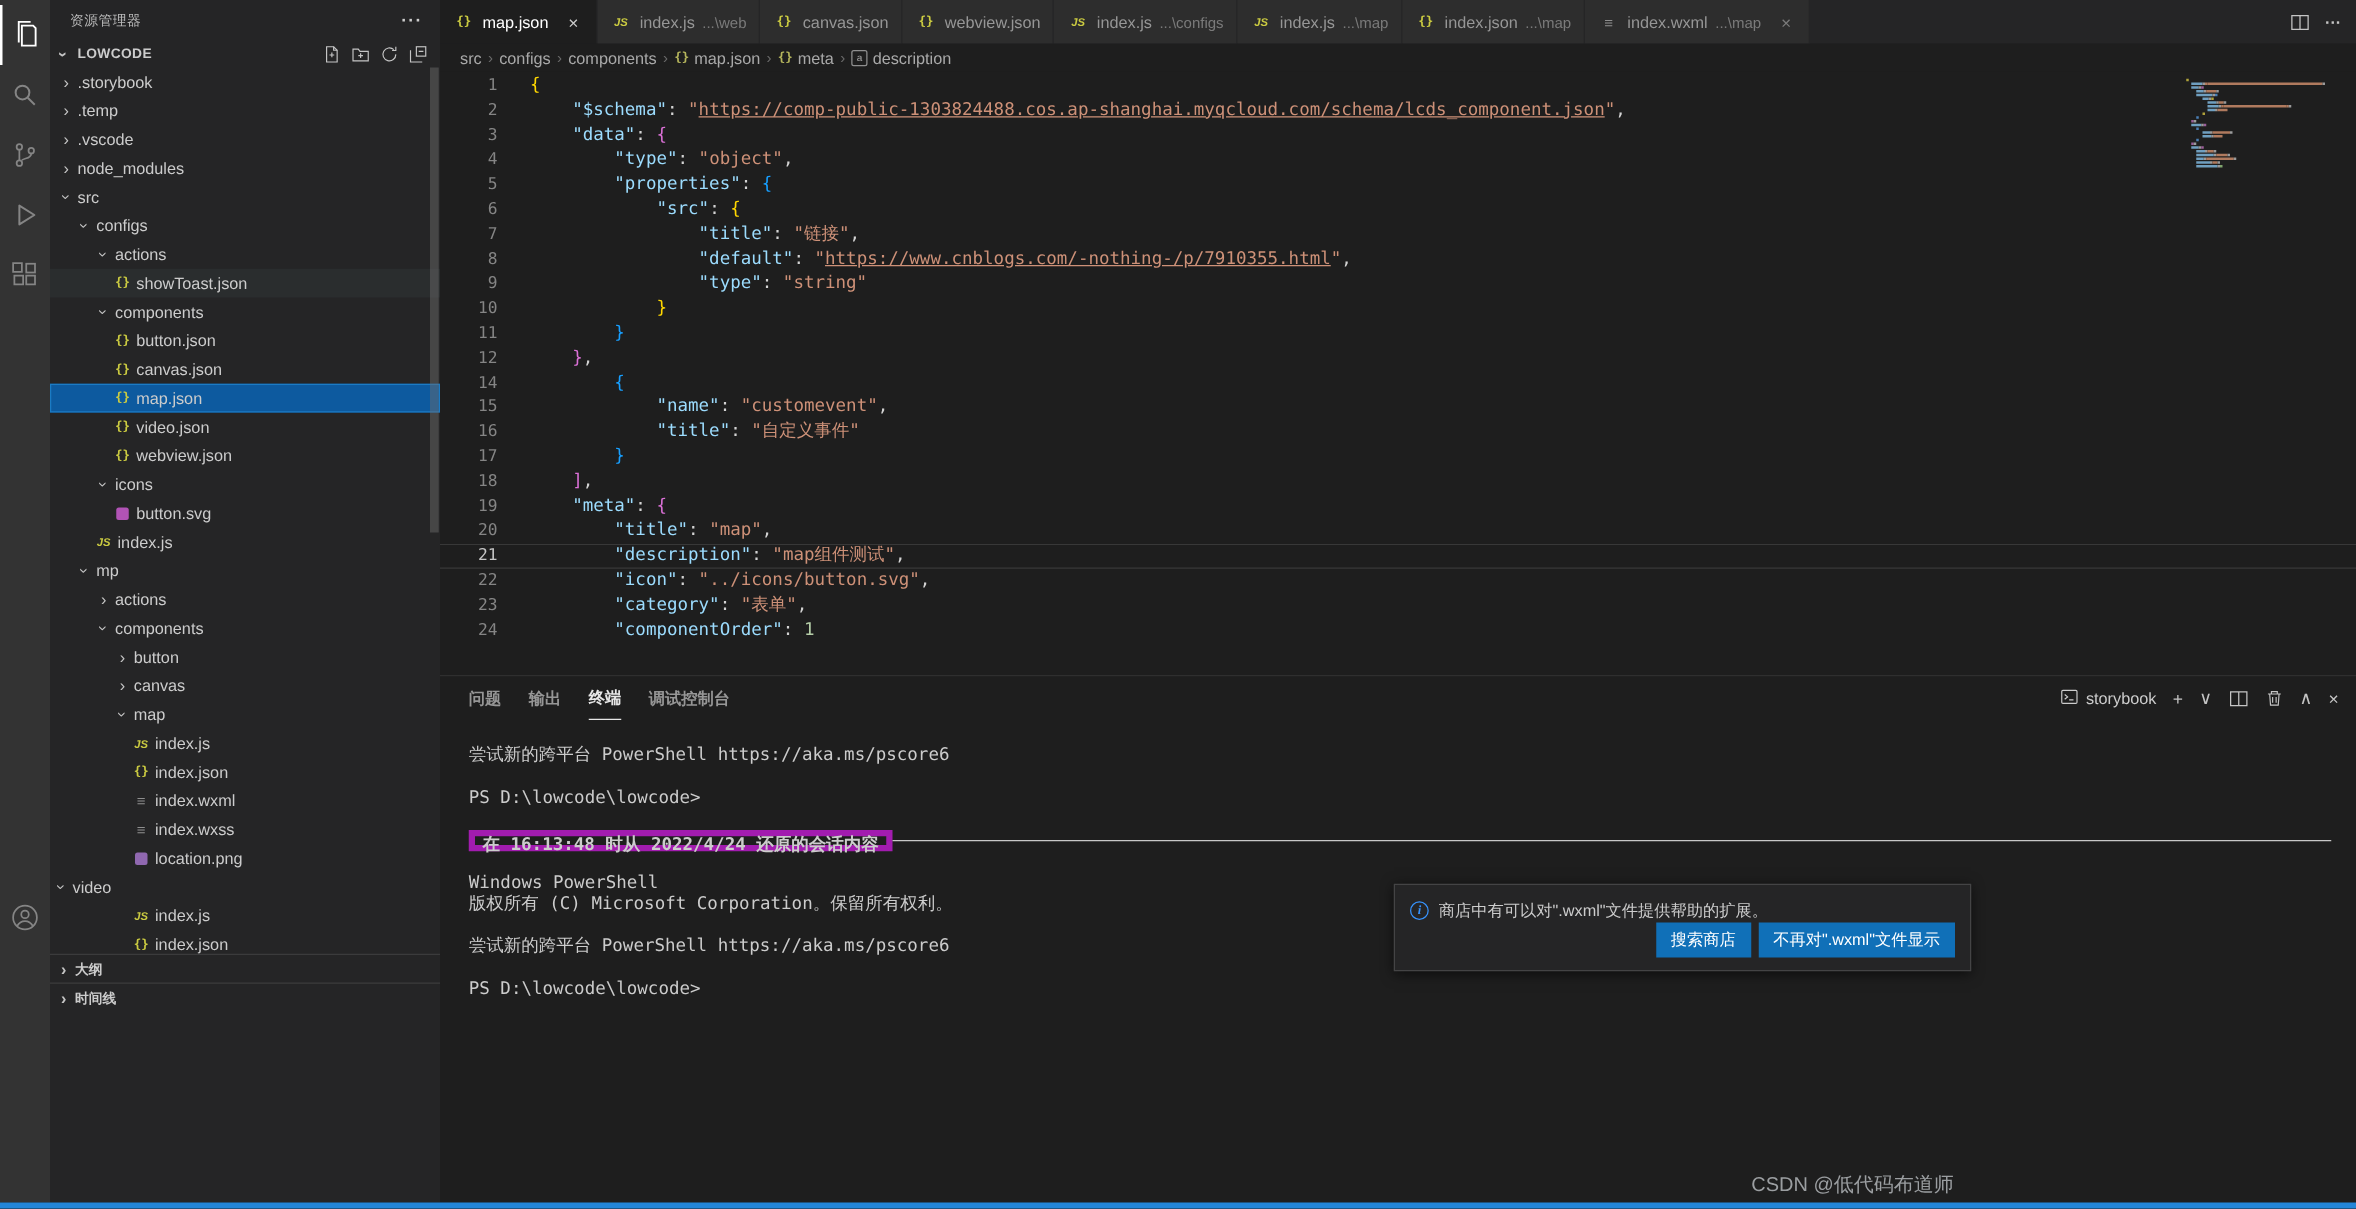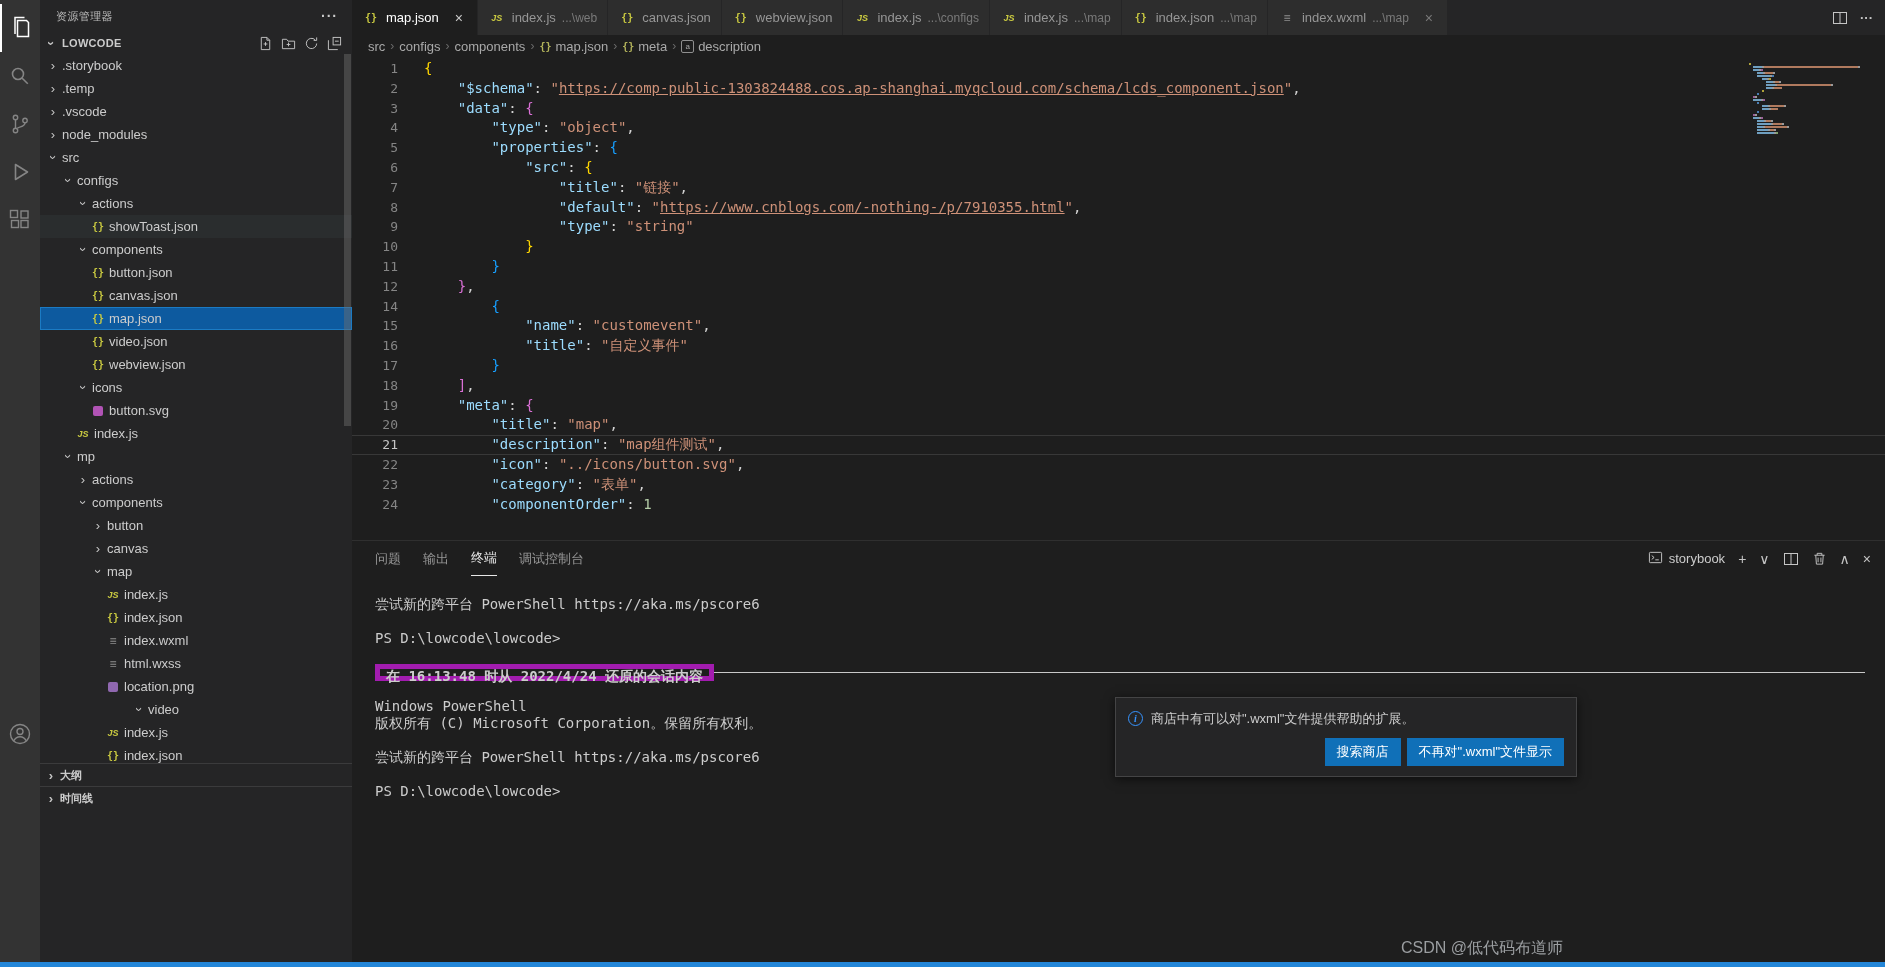--- a/index.html
+++ b/index.html
@@ -94,21 +94,21 @@
   .tline { height: 17px; line-height: 17px; white-space: pre; }
   .trestore { height: 17px; display: flex; align-items: center; }
   .trestore .txt { border: 5px solid #a21caf; padding: 0 6px; height: 17px; line-height: 15px; font-weight: bold; white-space: pre; }
   .trestore .fill { flex: 1; height: 1px; background: #c8c8c8; }
 
   
   .statusbar { position: absolute; left: 0; bottom: 0; width: 1885px; height: 5px; background: var(--status, #2386d8); z-index: 10; }
   .toast { position: absolute; right: 308px; bottom: 190px; width: 462px; background: #252526; border: 1px solid rgba(90,90,90,.6); box-shadow: 0 2px 10px rgba(0,0,0,.6); padding: 12px 12px 10px 12px; z-index: 8; }
   .toast-msg { display: flex; align-items: flex-start; gap: 8px; color: #cccccc; font-size: 13px; }
   .info-ic { width: 15px; height: 15px; border-radius: 50%; border: 1px solid #3794ff; color: #3794ff; display: inline-flex; align-items: center; justify-content: center; font-size: 10px; font-style: italic; font-weight: bold; flex-shrink: 0; margin-top: 1px; font-family: "Liberation Serif", serif; }
-  .toast-buttons { display: flex; justify-content: flex-end; gap: 6px; margin-top: 10px; }
+  .toast-buttons { display: flex; justify-content: flex-end; gap: 6px; margin-top: 0; }
   .tbtn { background: var(--accent, #1070b8); border: none; color: #ffffff; font-size: 13px; padding: 5px 12px; cursor: pointer; font-family: inherit; }
   .watermark { position: absolute; right: 322px; bottom: 8px; color: #9b9ea1; font-size: 16px; z-index: 9; }
 </style>
 </head>
 <body>
 
 <div class="app">
 
   <div class="activitybar">
     <div class="ab-top">
@@ -296,29 +296,29 @@
         <div class="trow" style="padding-left: 64px;">
           <span class="fi ic-json">{}</span>
           <span class="tlabel">index.json</span>
         </div>
         <div class="trow" style="padding-left: 64px;">
           <span class="fi ic-generic">≡</span>
           <span class="tlabel">index.wxml</span>
         </div>
         <div class="trow" style="padding-left: 64px;">
           <span class="fi ic-generic">≡</span>
-          <span class="tlabel">html.wxss</span>
+          <span class="tlabel">index.wxss</span>
         </div>
         <div class="trow" style="padding-left: 64px;">
           <span class="fi">
             <span class="box-img"></span>
           </span>
           <span class="tlabel">location.png</span>
         </div>
-        <div class="trow" style="padding-left: 49px; margin-left: 41px;">
+        <div class="trow" style="">
           <span class="chev open">›</span>
           <span class="tlabel">video</span>
         </div>
         <div class="trow" style="padding-left: 64px;">
           <span class="fi ic-js">JS</span>
           <span class="tlabel">index.js</span>
         </div>
         <div class="trow" style="padding-left: 64px;">
           <span class="fi ic-json">{}</span>
           <span class="tlabel">index.json</span>
@@ -586,21 +586,21 @@
           <div class="mm-row">
             <span class="mm-seg" style="width: 8px; background: transparent;"></span>
             <span class="mm-seg" style="width: 17px; background: rgb(111, 159, 192);"></span>
             <span class="mm-seg" style="width: 2px; background: rgb(154, 154, 154);"></span>
             <span class="mm-seg" style="width: 2px; background: rgb(127, 163, 109);"></span>
           </div>
         </div>
     </div>
     <div class="panel">
       <div class="panel-head">
-        <div class="ptabs" style="display:flex;">
+        <div class="ptabs" style="display:flex;font-weight:bold;">
             <div class="ptab">问题</div>
             <div class="ptab">输出</div>
             <div class="ptab active">终端</div>
             <div class="ptab">调试控制台</div>
           </div>
         <div class="panel-actions">
             <span class="shell-sel">
               <span><svg width="15" height="15" viewBox="0 0 16 16" fill="none" stroke="currentColor">
                   <rect x="1.5" y="2.5" width="13" height="11" rx="1"></rect>
                   <path d="M4 6l2.5 2L4 10M7.8 10.5h3.7"></path>

